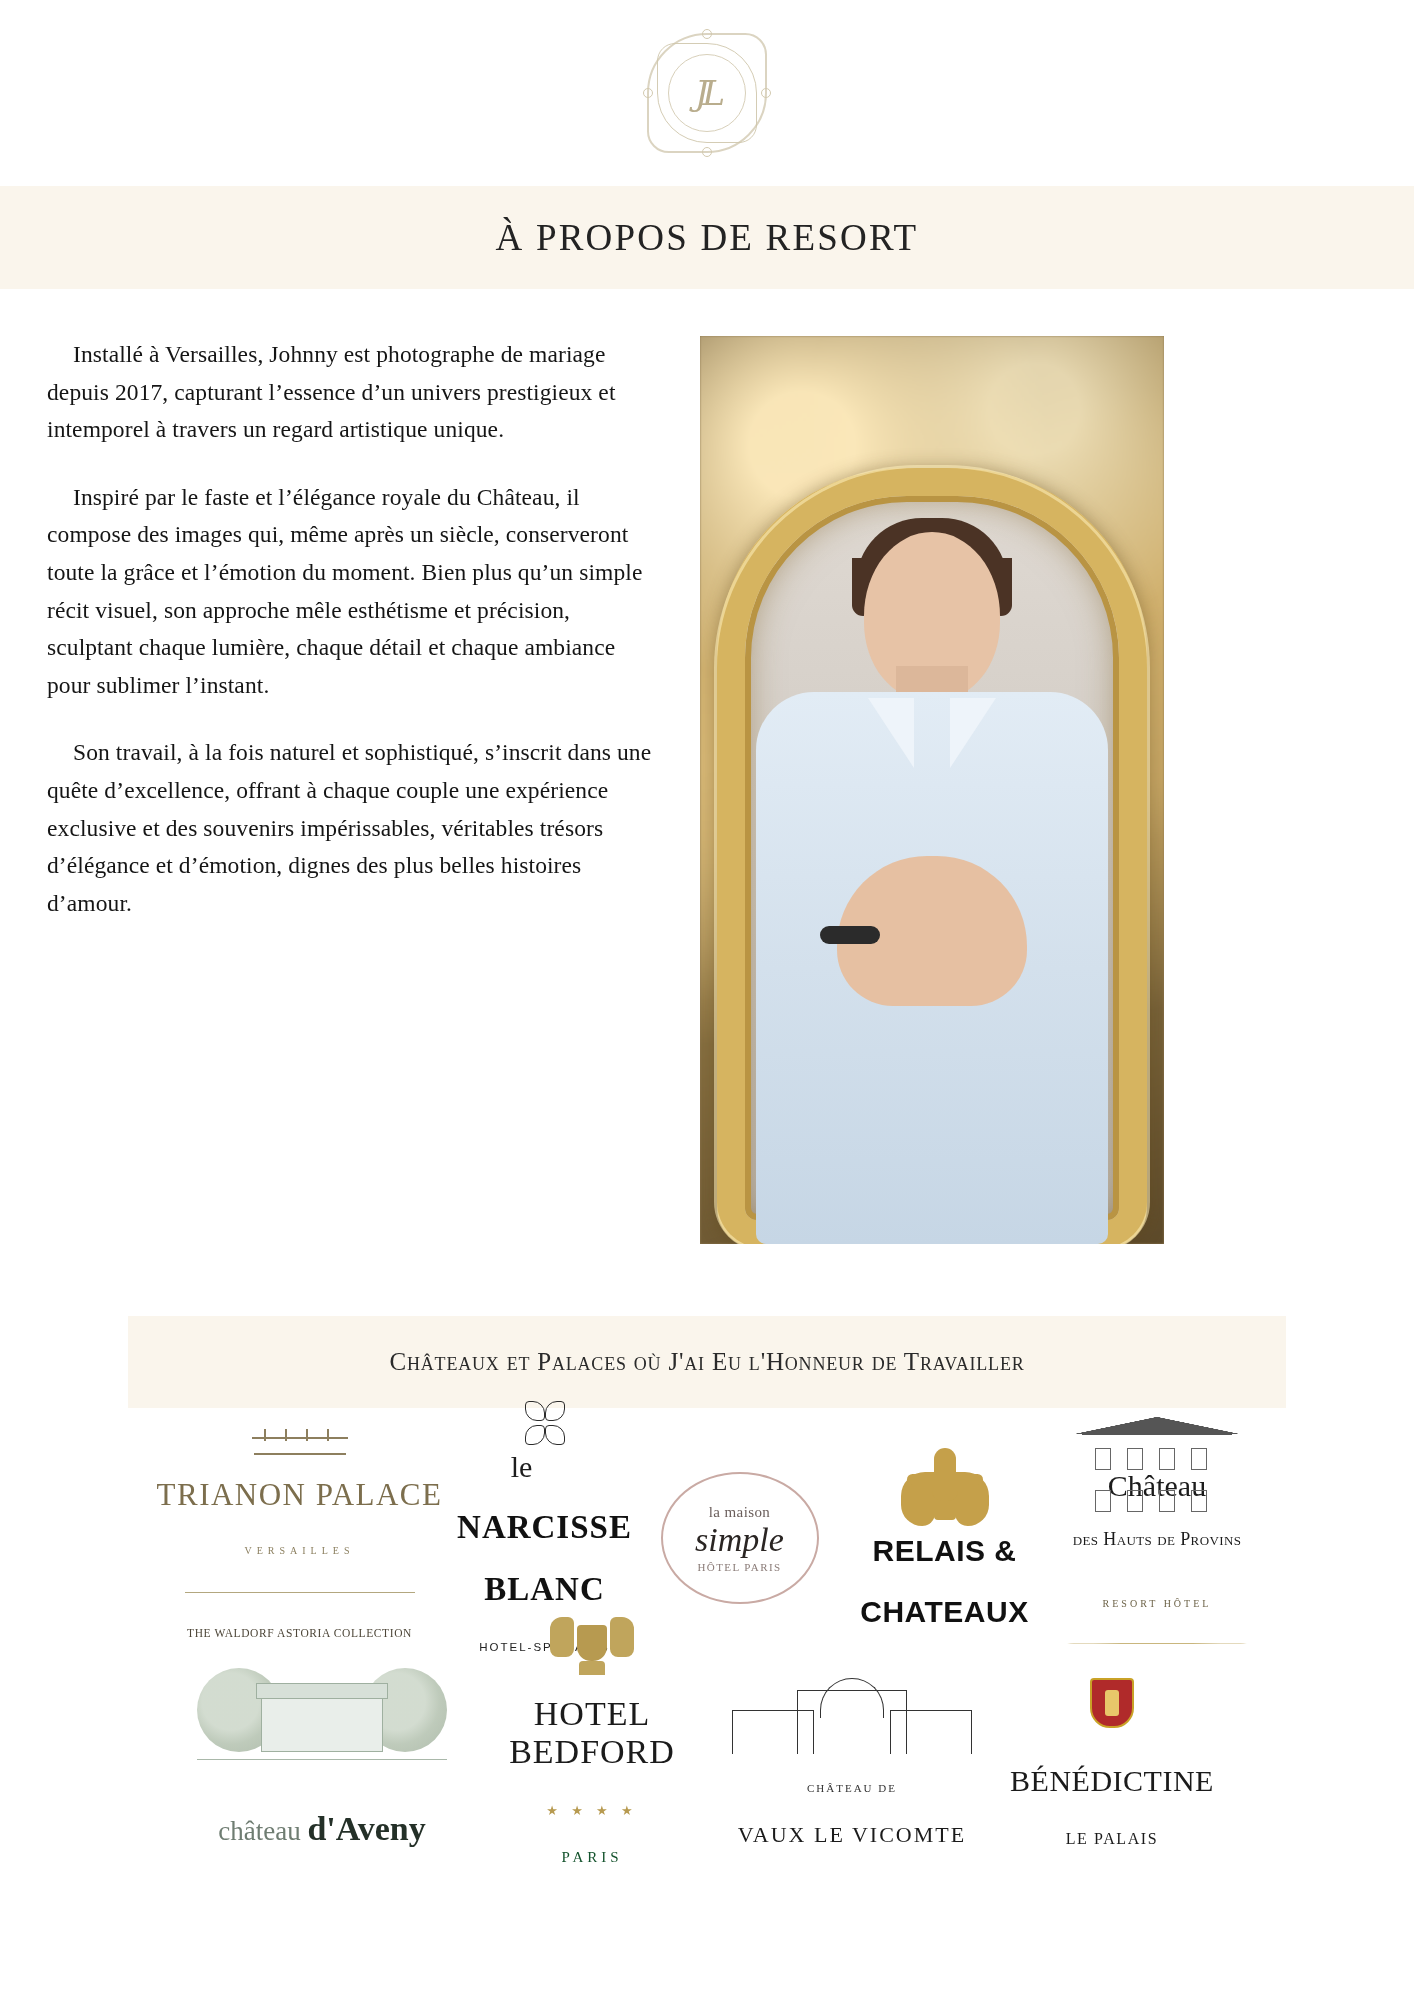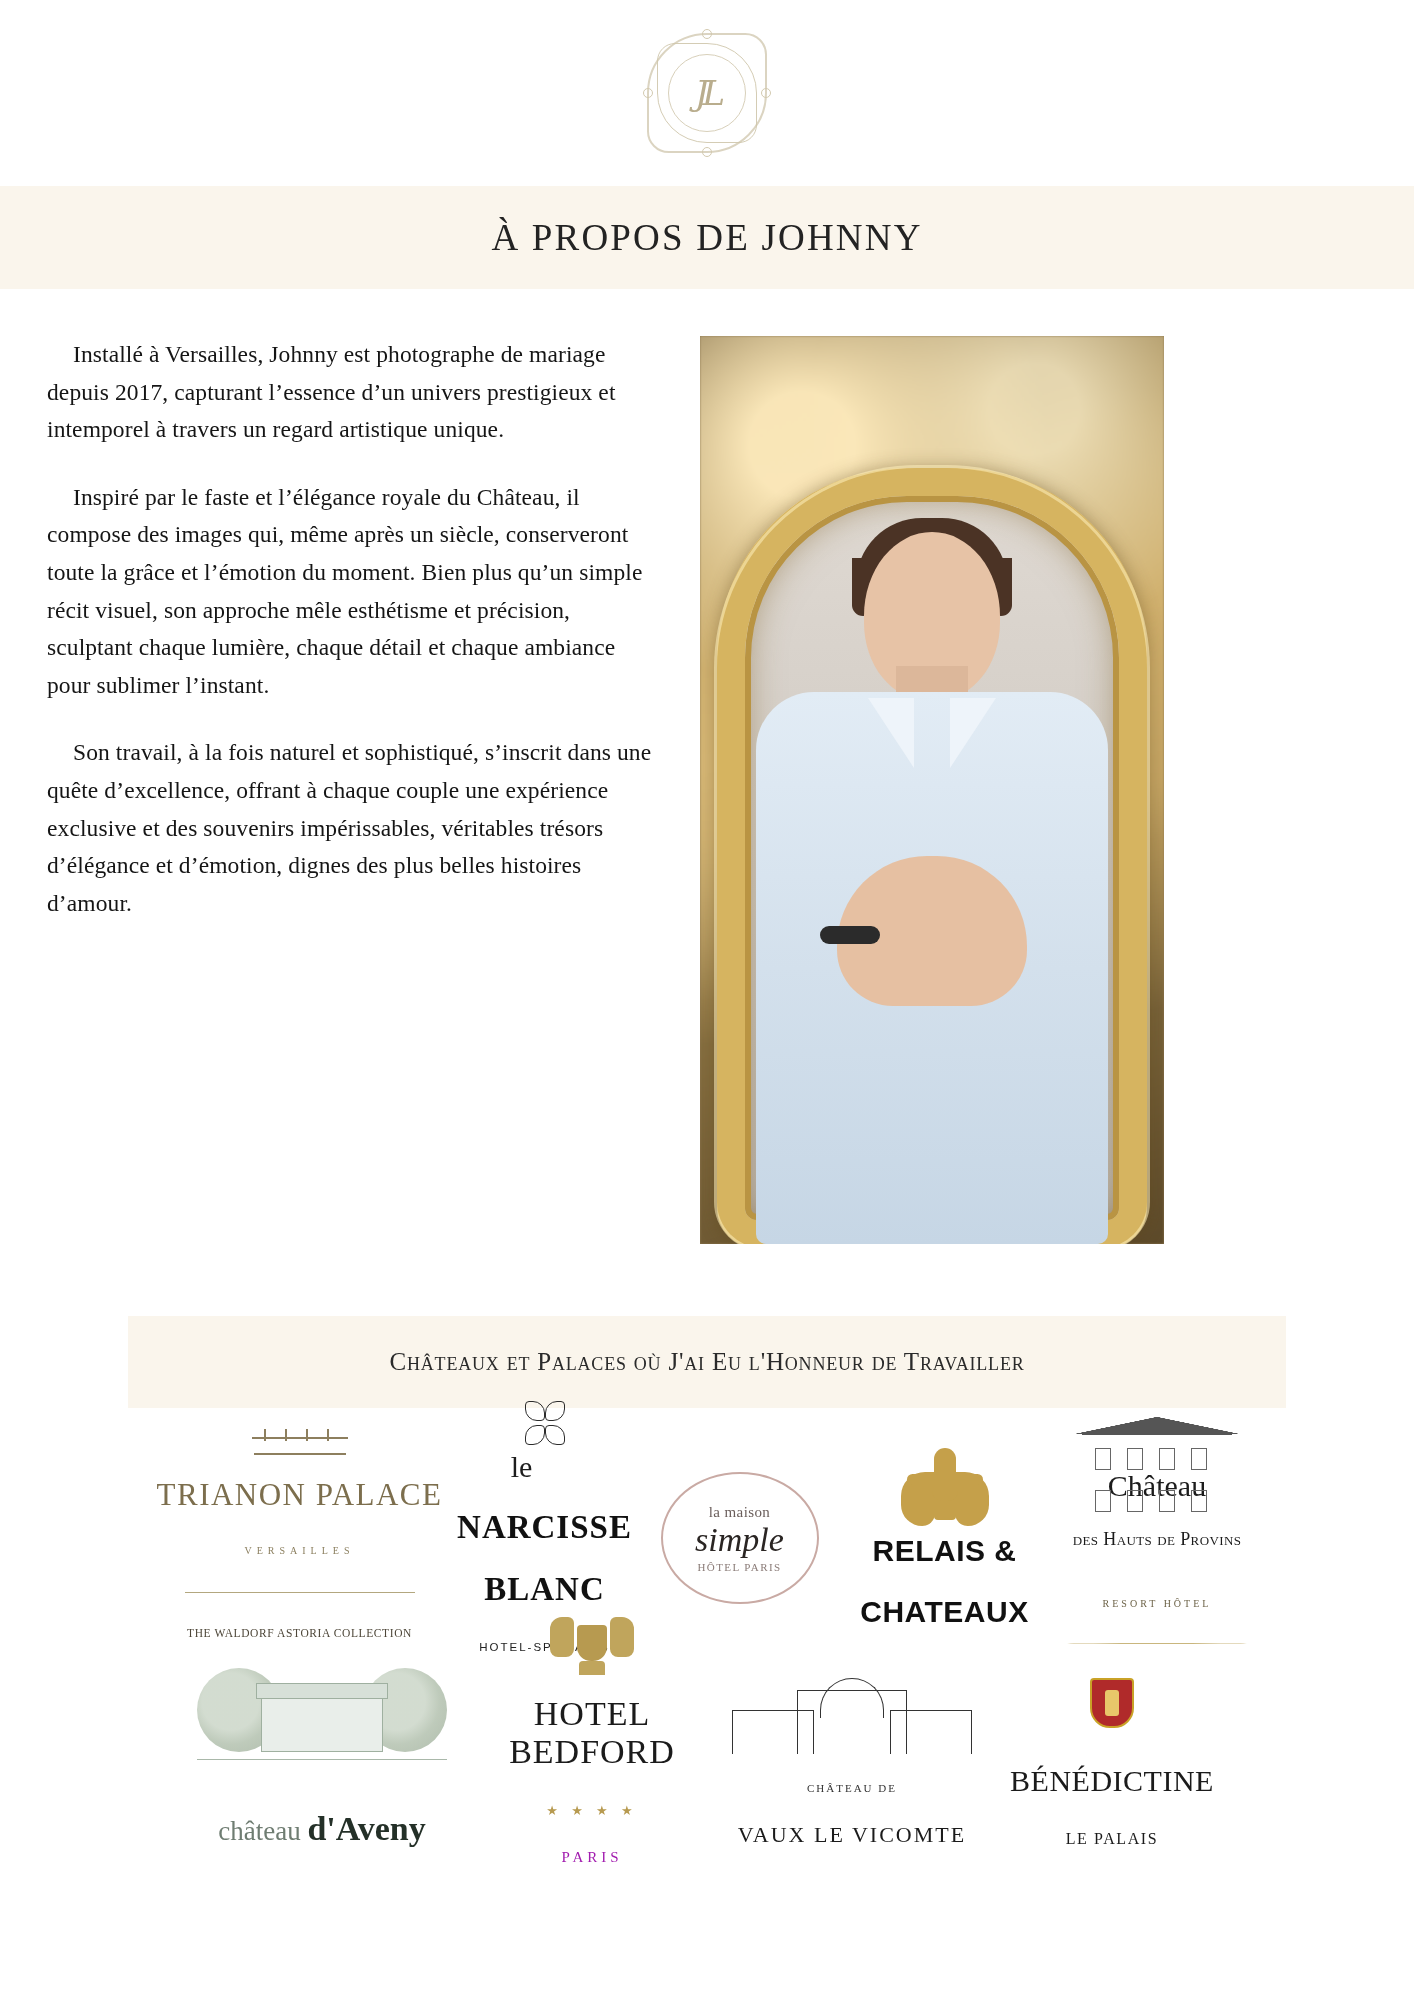--- a/index.html
+++ b/index.html
@@ -450,21 +450,21 @@
     position:absolute; bottom: 4px; width: 24px; height: 40px; background:#c0a55c; border-radius: 12px 6px 8px 8px;
   }
   .l-bedford .crest .lion-l { left: 0; }
   .l-bedford .crest .lion-r { right: 0; transform: scaleX(-1); }
   .l-bedford .crest .crown {
     position:absolute; top:0; left:50%; transform:translateX(-50%);
     width: 26px; height: 14px; background:#c0a55c; border-radius: 4px 4px 0 0;
   }
   .l-bedford .b1 { font-size: 34px; letter-spacing: 1px; color:#1b1b1b; }
   .l-bedford .stars { color:#b79a50; font-size: 13px; letter-spacing: 5px; margin-top: 4px;}
-  .l-bedford .b2 { font-size: 15px; letter-spacing: 4px; color:#a21caf; margin-top: 2px;}
+  .l-bedford .b2 { font-size: 15px; letter-spacing: 4px; color:#14532d; margin-top: 2px;}
 
   
   .l-vaux { width: 270px; }
   .l-vaux .draw { width: 240px; height: 108px; position: relative; margin: 0 auto;}
   .l-vaux .draw .dome {
     position:absolute; left:50%; transform:translateX(-50%); top:0;
     width: 64px; height: 40px; border:1.4px solid #333; border-bottom: none; border-radius: 32px 32px 0 0;
   }
   .l-vaux .draw .wing {
     position:absolute; bottom: 0; height: 44px; border:1.4px solid #333; border-bottom:none;
@@ -504,21 +504,21 @@
     <span class="ring-inner"></span>
     <span class="flourish f-t"></span>
     <span class="flourish f-b"></span>
     <span class="flourish f-l"></span>
     <span class="flourish f-r"></span>
     <span class="letters">JL</span>
   </div>
 </div>
 
 <div class="title-band">
-  <h1>À PROPOS DE JOHNNY</h1>
+  <h1>À PROPOS DE RESORT</h1>
 </div>
 
 <div class="main">
   <div class="col-text">
     <p>Installé à Versailles, Johnny  est photographe de mariage depuis 2017, capturant l’essence d’un univers prestigieux et intemporel à travers un regard artistique unique.</p>
     <p>Inspiré par le faste et l’élégance royale du Château, il compose des images qui, même après un siècle, conserveront toute la grâce et l’émotion du moment. Bien plus qu’un simple récit visuel, son approche mêle esthétisme et précision, sculptant chaque lumière, chaque détail et chaque ambiance pour sublimer l’instant.</p>
     <p>Son travail, à la fois naturel et sophistiqué, s’inscrit dans une quête d’excellence, offrant à chaque couple une expérience exclusive et des souvenirs impérissables, véritables trésors d’élégance et d’émotion, dignes des plus belles histoires d’amour.</p>
   </div>
 
   <div class="col-photo">

